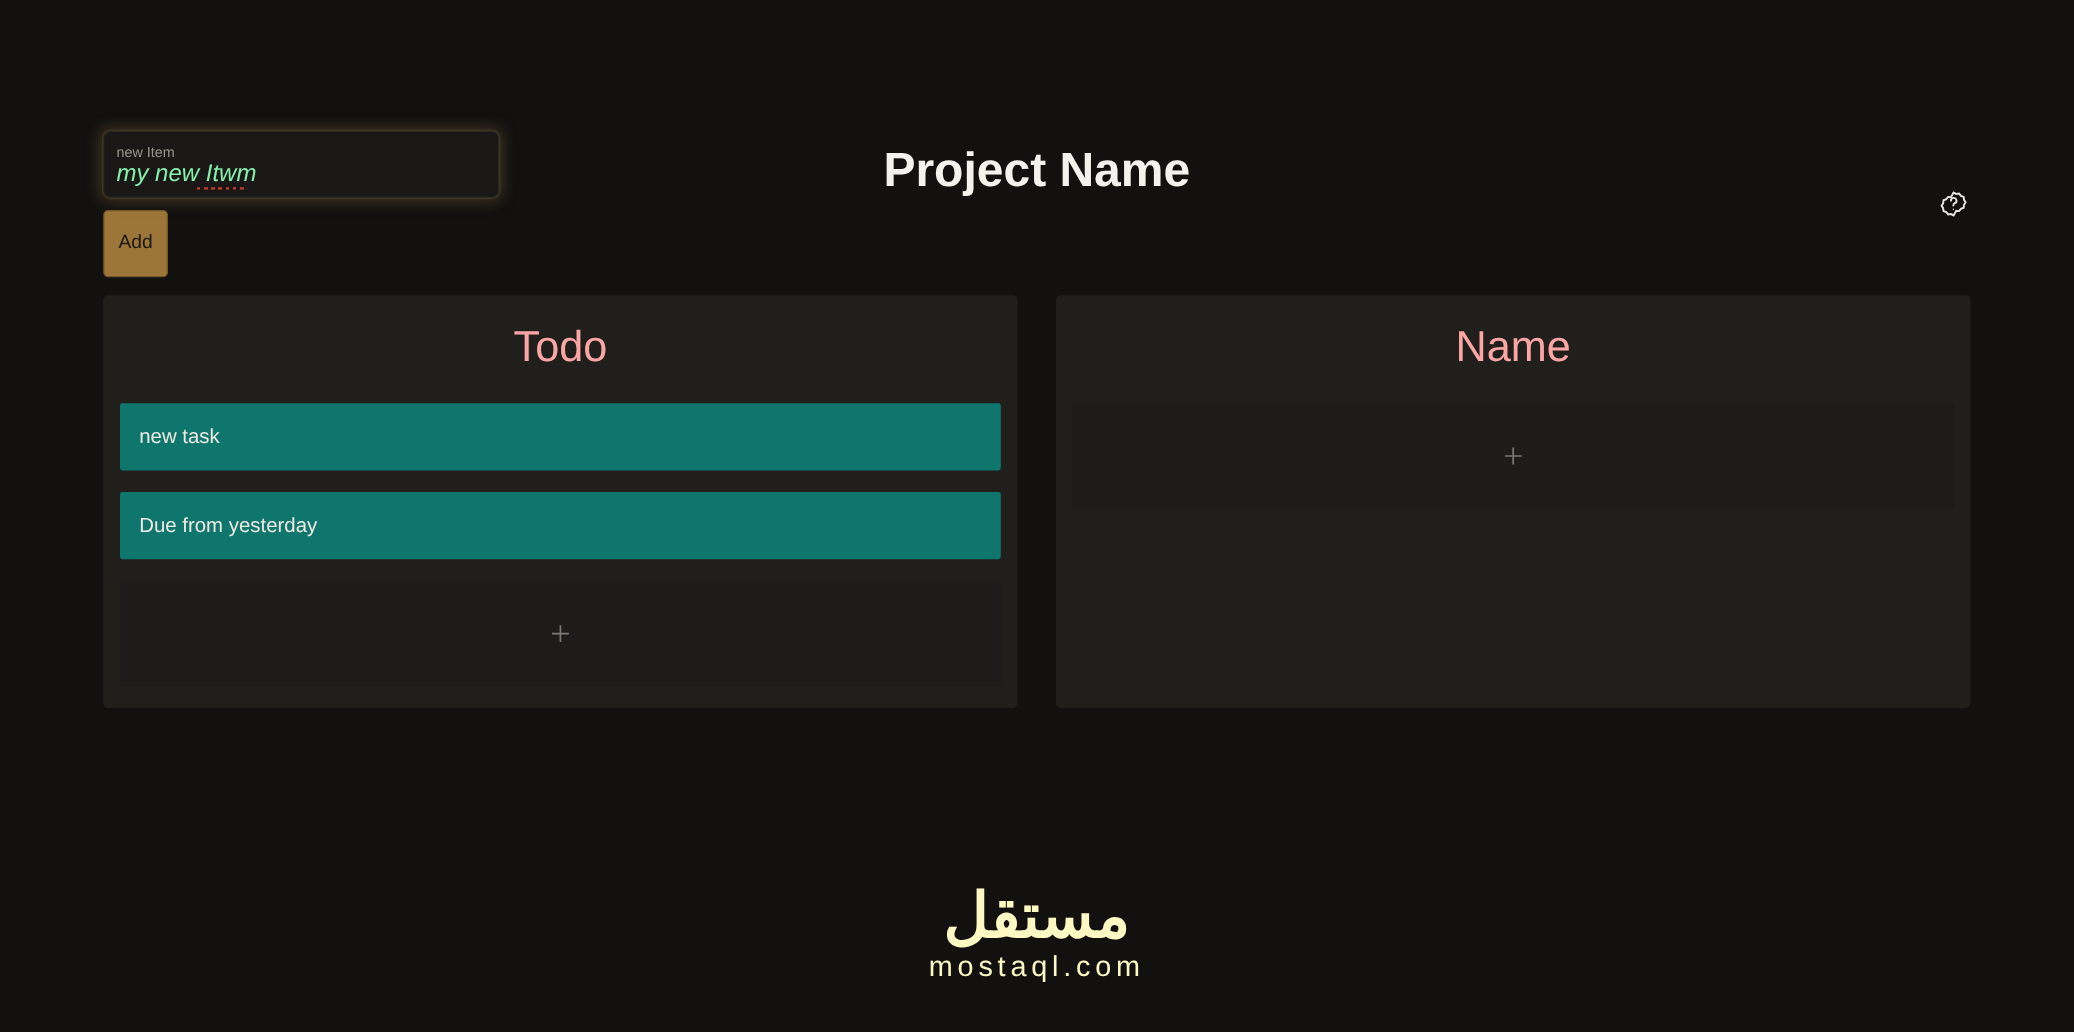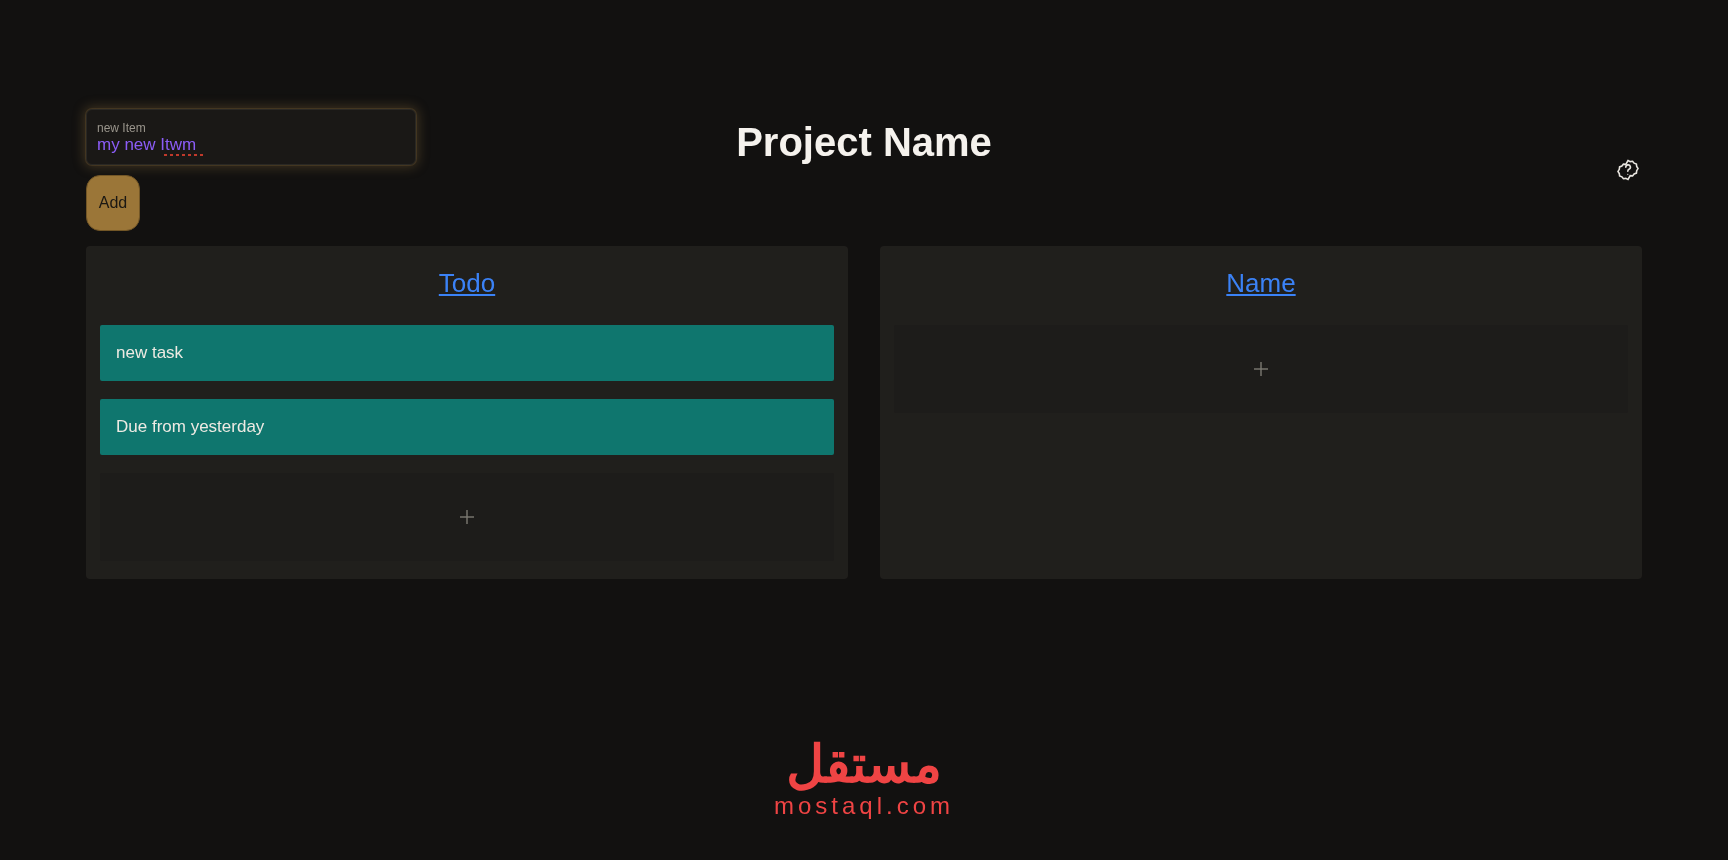--- a/index.html
+++ b/index.html
@@ -54,42 +54,43 @@
   }
   .input-label {
     font-size: 12px;
     color: #9a958c;
     line-height: 14px;
   }
   .input-field {
     background: transparent;
     border: none;
     outline: none;
-    color: #8b5cf6;
-    font-size: 17px;
+    color: #86efac;
+    font-size: 20px;
     font-family: inherit;
     width: 100%;
+    font-style: italic;
   }
   .spell {
     position: relative;
   }
   .spell::after {
     content: "";
     position: absolute;
     left: 67px;
     right: 0;
     bottom: -1px;
     height: 2px;
     background: repeating-linear-gradient(90deg, #c0392b 0 3px, transparent 3px 6px);
     width: 42px;
   }
   .add-btn {
     width: 54px;
     height: 56px;
-    border-radius: 14px;
+    border-radius: 4px;
     background: #9b7638;
     border: 1px solid #725626;
     color: #1b1813;
     font-size: 16px;
     font-weight: 500;
     cursor: pointer;
     display: flex;
     align-items: center;
     justify-content: center;
   }
@@ -112,25 +113,24 @@
   }
   .column {
     flex: 1;
     background: #201f1c;
     border-radius: 4px;
     padding: 14px 14px 18px 14px;
     min-height: 200px;
   }
   .col-title {
     text-align: center;
-    font-size: 26px;
+    font-size: 36px;
     font-weight: 500;
-    color: #3b82f6;
+    color: #fca5a5;
     padding: 8px 0 26px 0;
-    text-decoration: underline;
   }
   .card {
     background: #0f766e;
     color: #eeeae3;
     font-size: 17px;
     padding: 18px 16px;
     border-radius: 2px;
     margin-bottom: 18px;
     cursor: grab;
   }
@@ -143,21 +143,21 @@
     justify-content: center;
     cursor: pointer;
   }
   .plus-svg { color: #7d7a73; }
   .watermark {
     position: absolute;
     bottom: 40px;
     left: 50%;
     transform: translateX(-50%);
     text-align: center;
-    color: #ef4444;
+    color: #fef9c3;
     font-family: Arial, sans-serif;
     user-select: none;
   }
   .watermark .ar {
     font-size: 52px;
     font-weight: 700;
     letter-spacing: -1px;
     line-height: 1;
   }
   .watermark .lat {

